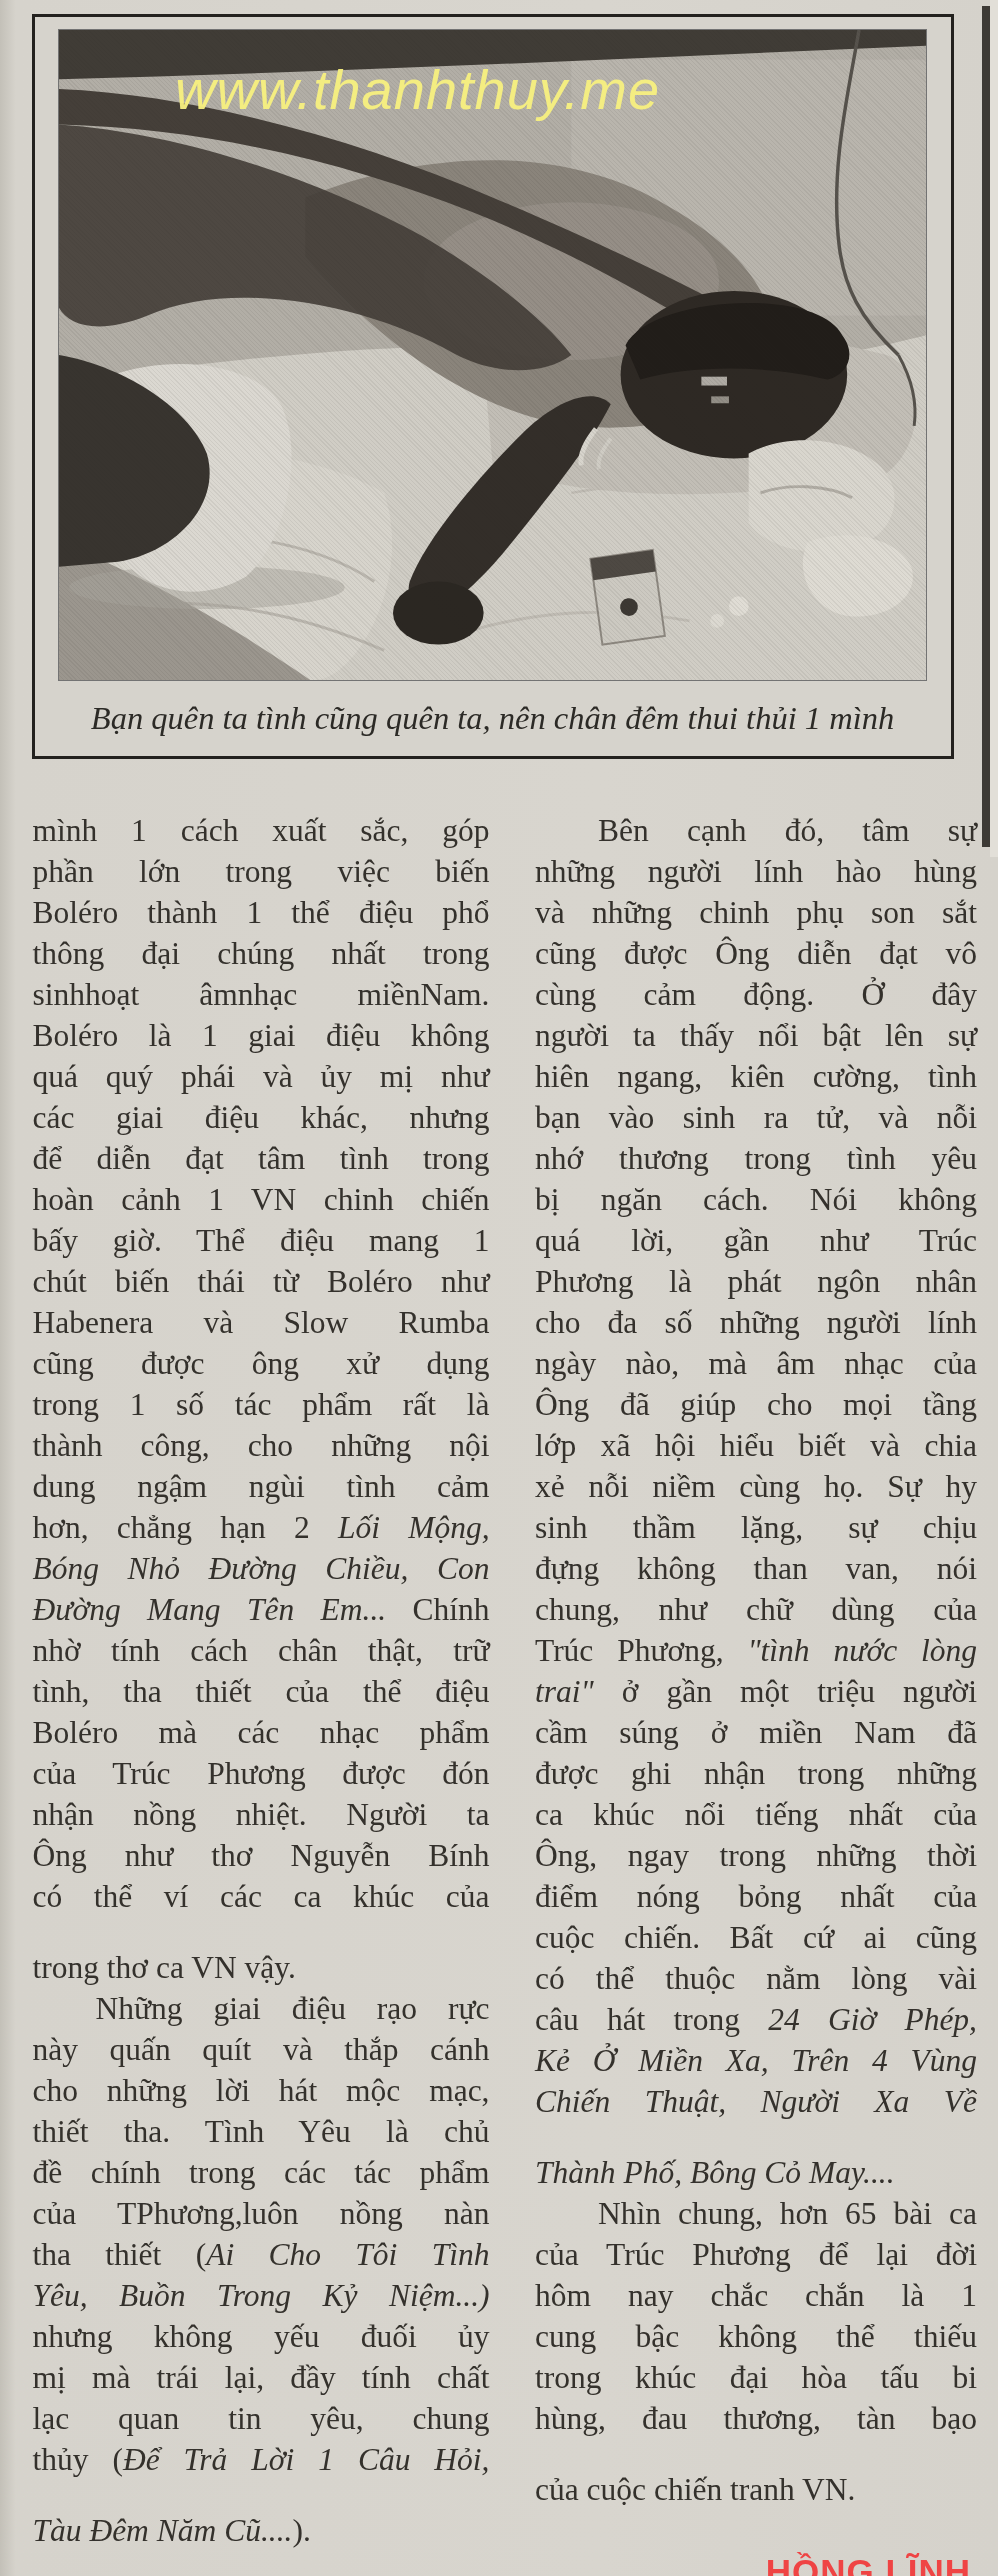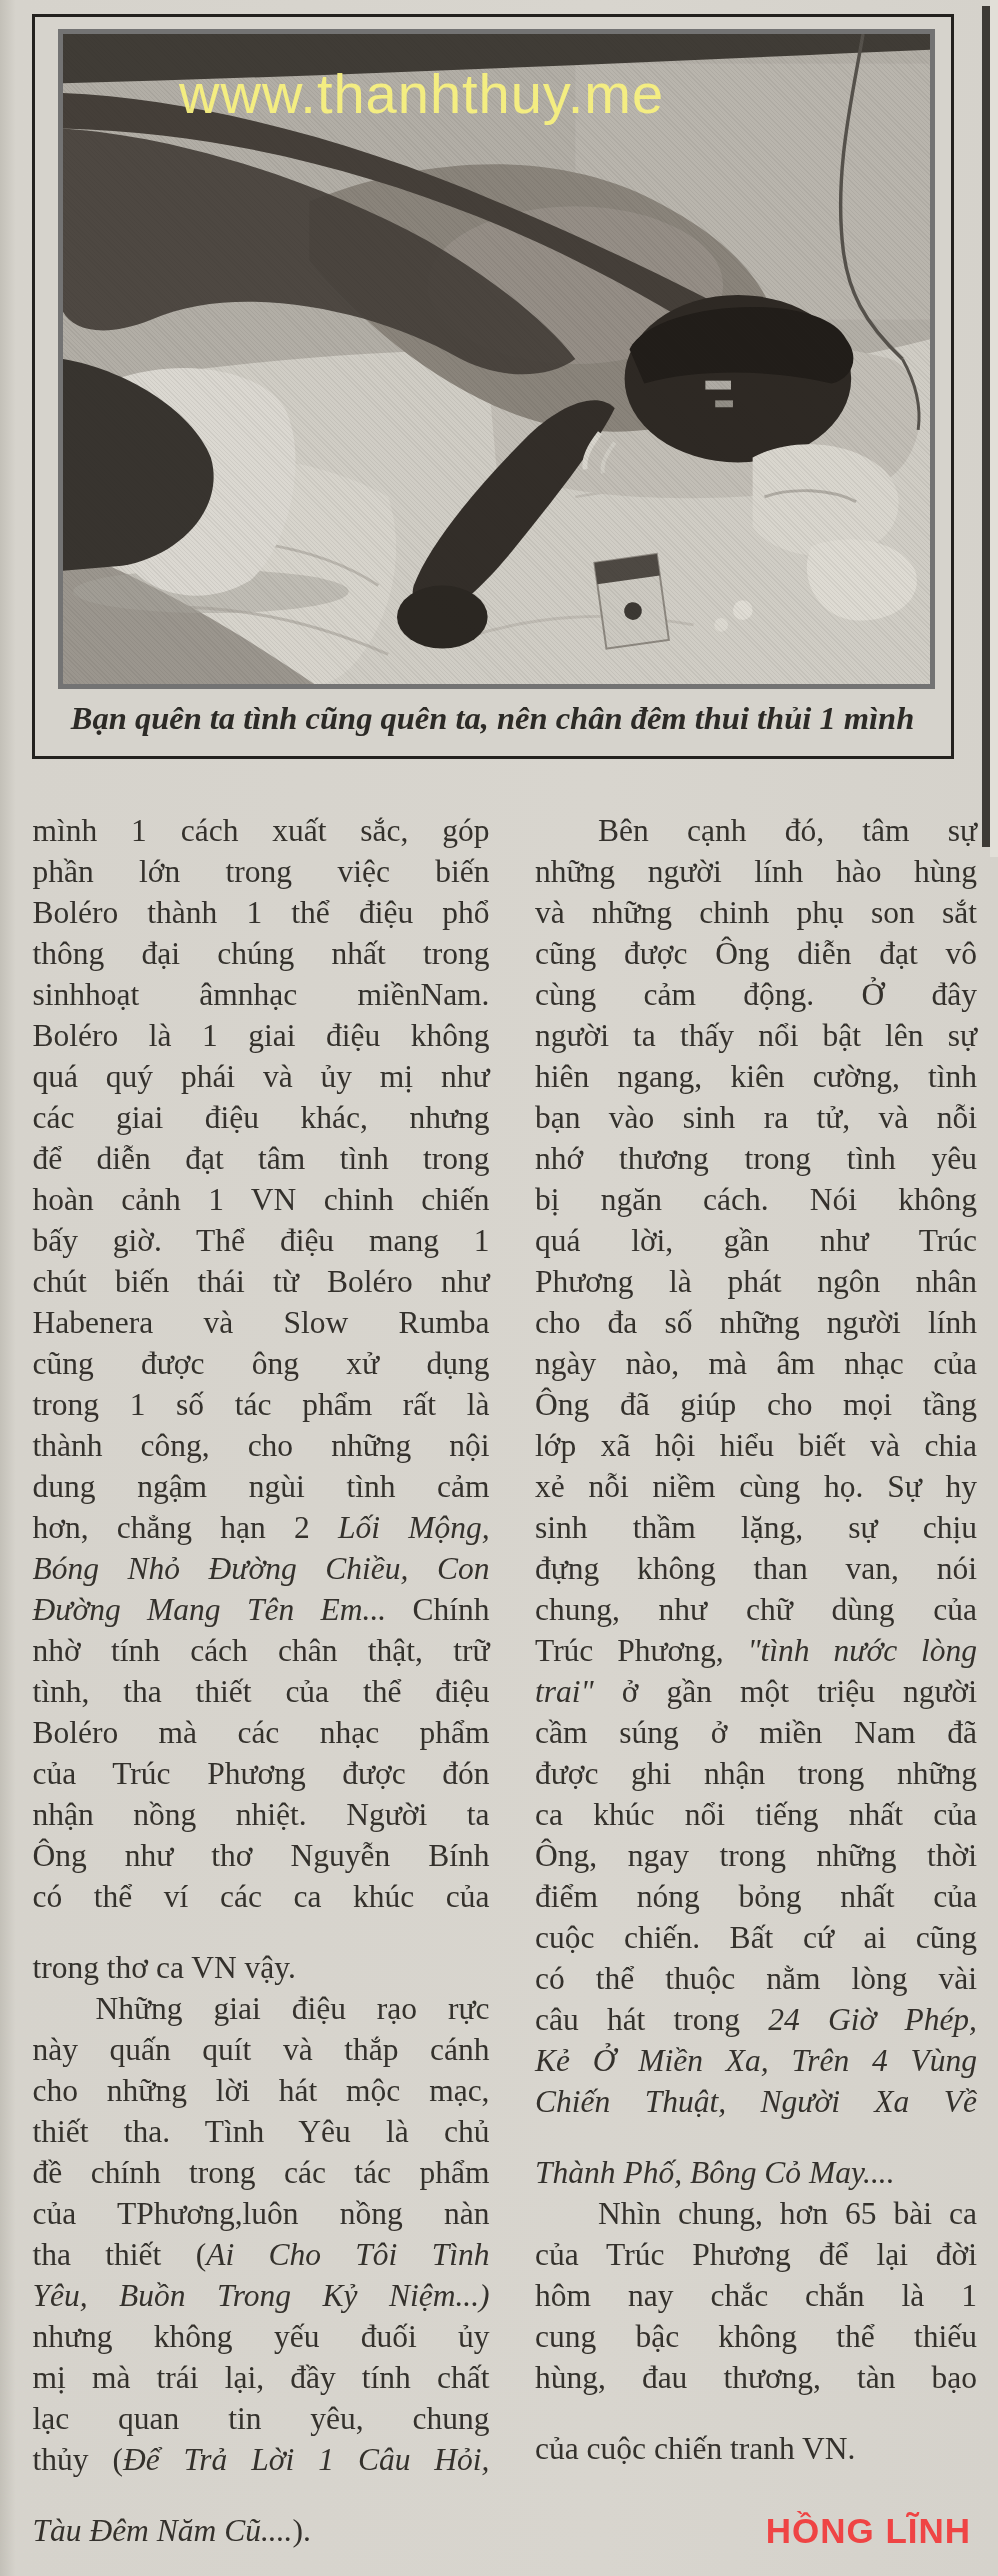--- a/index.html
+++ b/index.html
@@ -8,36 +8,36 @@
     background:linear-gradient(90deg,#c3c0b8 0,#d6d3cc 15.8px,#d8d5ce 60%,#d5d2cb 100%);
     font-family:"Liberation Serif","DejaVu Serif",serif;
     color:#33302b;
   }
   .photo-frame{
     position:absolute;left:31.5px;top:13.8px;width:922px;height:745px;
     box-sizing:border-box;border:3.9px solid #23211e;background:#d6d3cc;
   }
   .photo-wrap{
     position:absolute;left:23.6px;top:11.8px;width:867px;height:650px;
-    background:#b2aea6;overflow:hidden;border:5px solid #737373;
+    background:#b2aea6;overflow:hidden;border:1px solid #737373;font-style:italic;
   }
   .photo-wrap svg{display:block;width:100%;height:100%;}
   .halftone{
     position:absolute;inset:0;pointer-events:none;
     background:repeating-linear-gradient(45deg,rgba(40,38,34,.07) 0 1px,rgba(0,0,0,0) 1px 3px);
   }
   .watermark{
     position:absolute;left:116px;top:27.6px;width:650px;
     font-family:"Liberation Sans","DejaVu Sans",sans-serif;
     font-size:56px;font-weight:400;color:#f8f180;opacity:.95;
     white-space:nowrap;letter-spacing:1px;
   }
   .photo-caption{
     position:absolute;left:9.9px;right:9.9px;bottom:0;height:73px;line-height:71px;
-    text-align:center;font-weight:bold;font-style:italic;font-size:32.5px;color:#2c2a26;
+    text-align:center;font-weight:normal;font-style:italic;font-size:32.5px;color:#2c2a26;
     white-space:nowrap;
   }
   .page-rule{
     position:absolute;left:982px;top:5.9px;width:7.9px;height:841px;background:#3d3a35;
   }
   .page-rule-light{
     position:absolute;left:990px;top:0;width:8.9px;height:857px;background:#e2dfd8;
   }
   .column{
     position:absolute;top:810px;font-size:31.5px;color:#34312c;
@@ -199,17 +199,18 @@
     <div class="line"><span>cuộc chiến. Bất cứ ai cũng</span></div>
     <div class="line"><span>có thể thuộc nằm lòng vài</span></div>
     <div class="line"><span>câu hát trong </span><span class="it">24 Giờ Phép,</span></div>
     <div class="line"><span class="it">Kẻ Ở Miền Xa, Trên 4 Vùng</span></div>
     <div class="line"><span class="it">Chiến Thuật, Người Xa Về</span></div>
     <div class="line end"><span class="it">Thành Phố, Bông Cỏ May....</span></div>
     <div class="line indent"><span>Nhìn chung, hơn 65 bài ca</span></div>
     <div class="line"><span>của Trúc Phương để lại đời</span></div>
     <div class="line"><span>hôm nay chắc chắn là 1</span></div>
     <div class="line"><span>cung bậc không thể thiếu</span></div>
+    <div class="line"><span>trong khúc đại hòa tấu bi</span></div>
     <div class="line"><span>hùng, đau thương, tàn bạo</span></div>
     <div class="line end"><span>của cuộc chiến tranh VN.</span></div>
     <div class="signature">HỒNG LĨNH</div>
   </div>
 
 
 </body></html>

